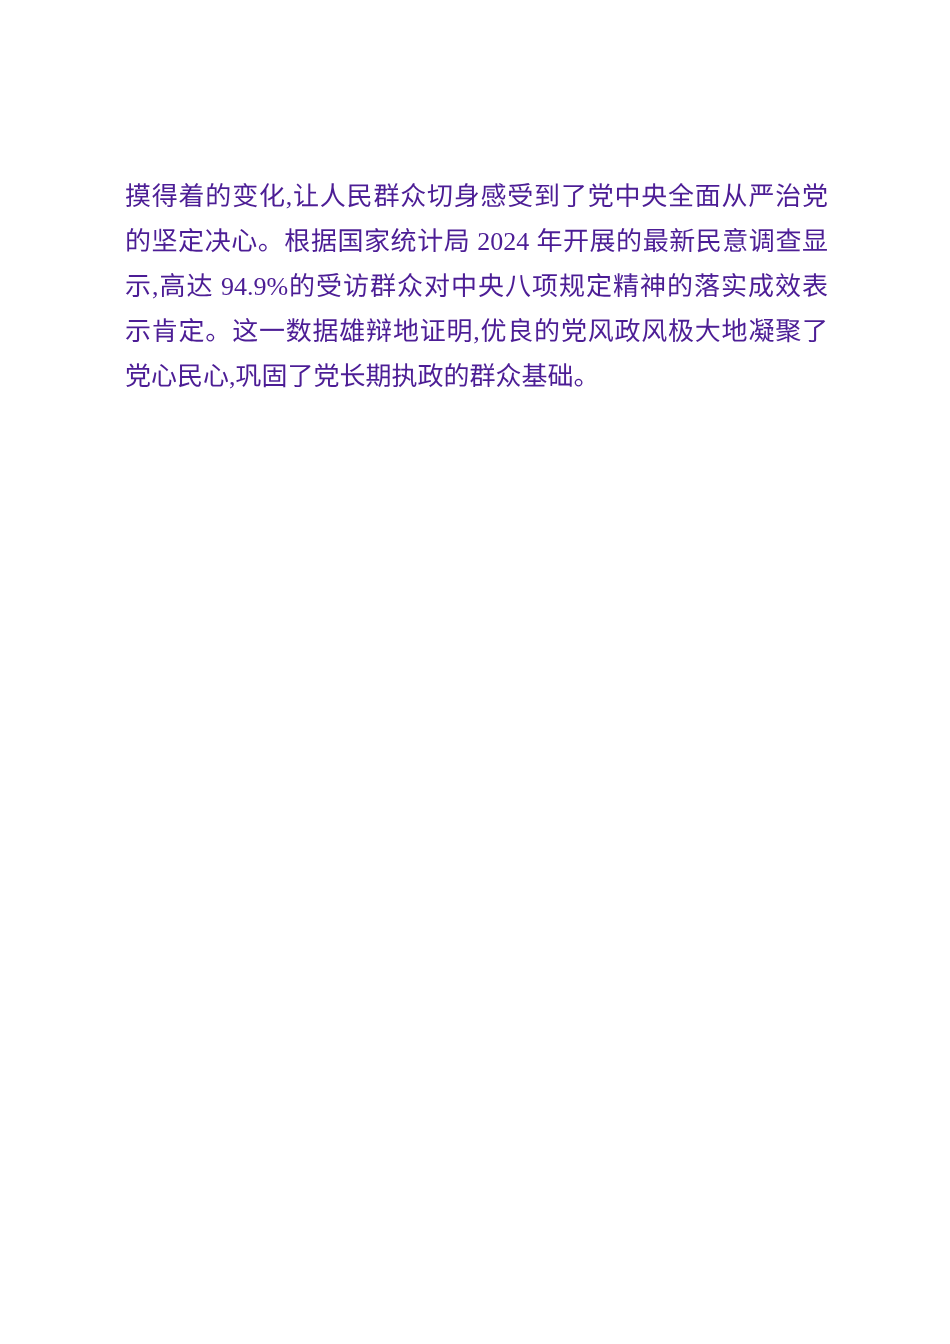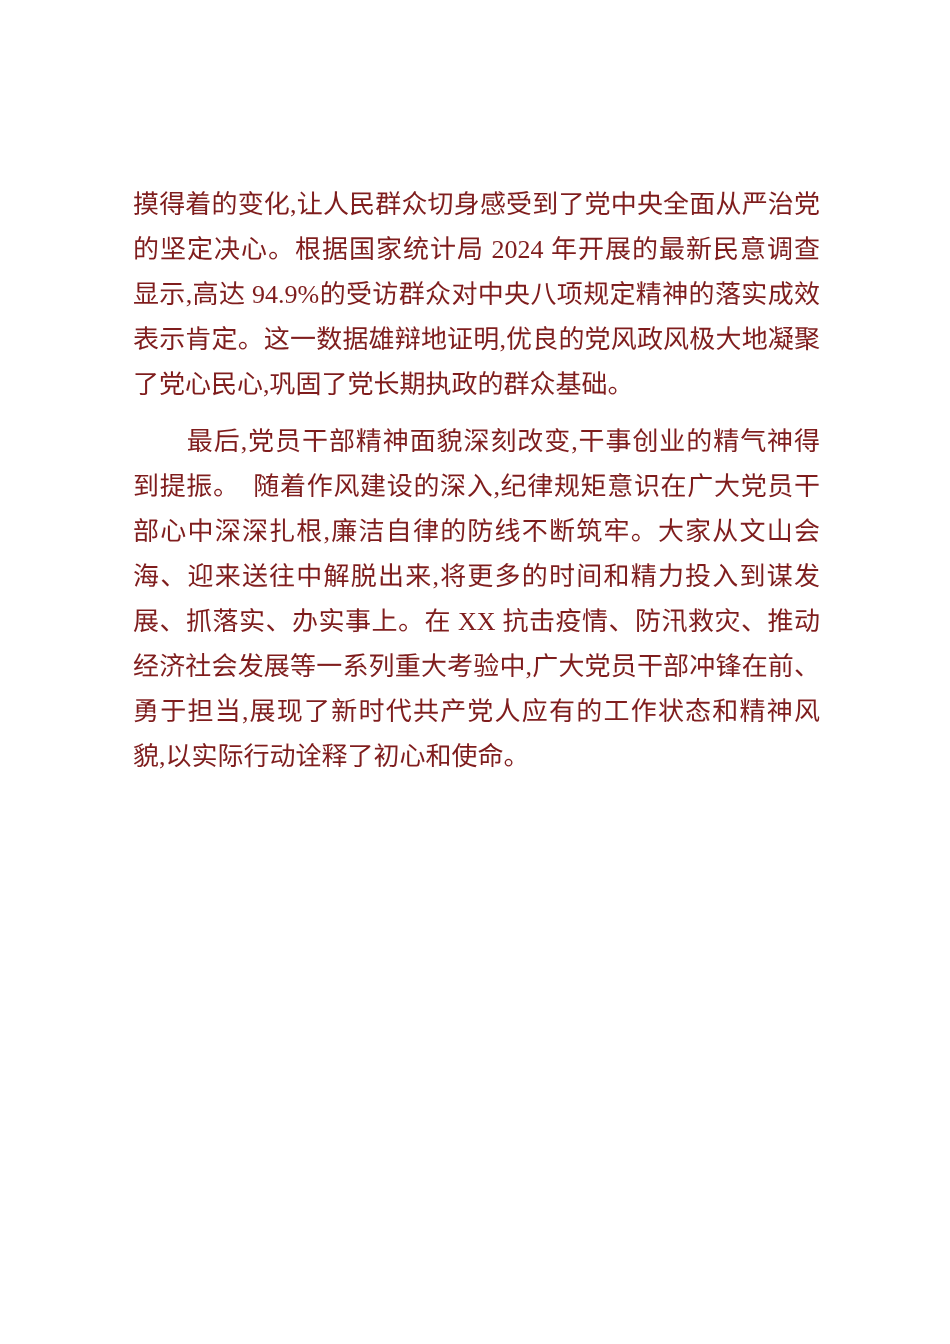--- a/index.html
+++ b/index.html
@@ -11,29 +11,28 @@
     position: relative;
     width: 950px;
     height: 1344px;
     margin: 0 auto;
     background: #ffffff;
     box-sizing: border-box;
     padding: 170px 118px 0 121px;
     overflow: hidden;
   }
   .para {
-    margin: 12px;
+    margin: 4px;
     font-family: "Liberation Serif", "DejaVu Serif", serif;
     font-size: 26px;
     line-height: 45px;
-    color: #7f1d1d;
+    color: #4c1d95;
     text-align: justify;
     text-justify: inter-character;
     word-break: break-all;
   }
 </style>
 </head>
 <body>
 
 <div class="page">
   <p class="para">摸得着的变化,让人民群众切身感受到了党中央全面从严治党的坚定决心。根据国家统计局 2024 年开展的最新民意调查显示,高达 94.9%的受访群众对中央八项规定精神的落实成效表示肯定。这一数据雄辩地证明,优良的党风政风极大地凝聚了党心民心,巩固了党长期执政的群众基础。</p>
-  <p class="para">　　最后,党员干部精神面貌深刻改变,干事创业的精气神得到提振。　随着作风建设的深入,纪律规矩意识在广大党员干部心中深深扎根,廉洁自律的防线不断筑牢。大家从文山会海、迎来送往中解脱出来,将更多的时间和精力投入到谋发展、抓落实、办实事上。在 XX 抗击疫情、防汛救灾、推动经济社会发展等一系列重大考验中,广大党员干部冲锋在前、勇于担当,展现了新时代共产党人应有的工作状态和精神风貌,以实际行动诠释了初心和使命。</p>
 </div>
 
 </body></html>

